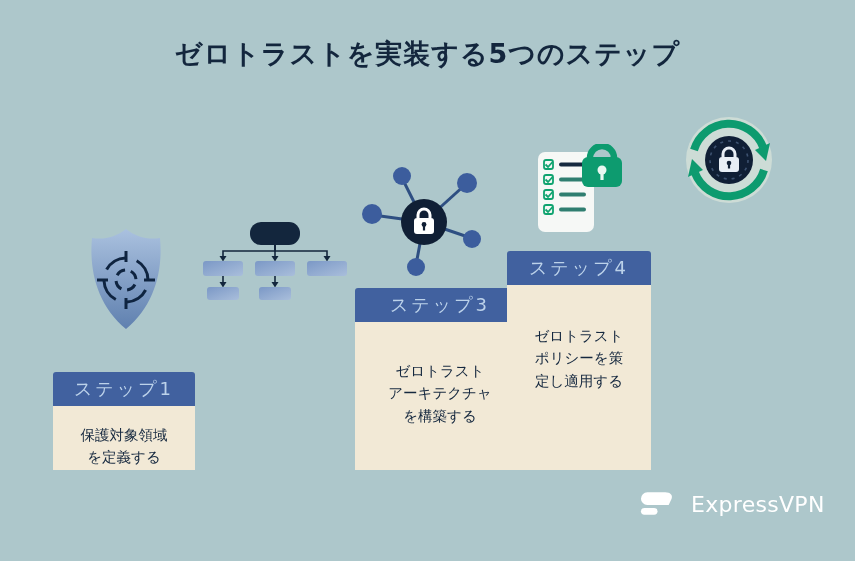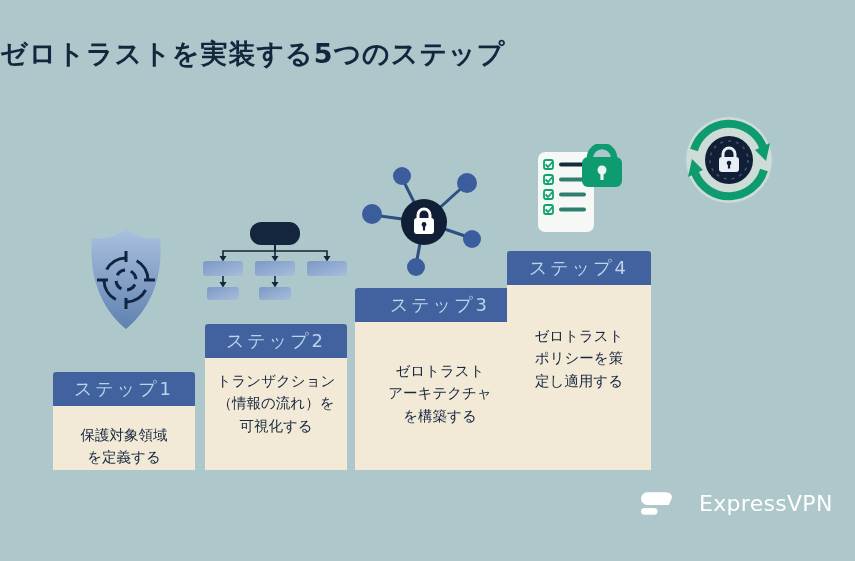--- a/index.html
+++ b/index.html
@@ -6,21 +6,21 @@
   html, body { width: 855px; height: 561px; }
   body {
     font-family: "DejaVu Sans", "Liberation Sans", sans-serif;
     background: var(--background, #adc7cb);
     position: relative;
     overflow: hidden;
   }
   .canvas { position: absolute; inset: 0; }
   .title {
     position: absolute; top: 36px; left: 0; right: 0;
-    text-align: left;
+    text-align: center;
     font-size: 27px; font-weight: 700;
     color: var(--title-text, #13263d);
     letter-spacing: 1px;
   }
   .col { position: absolute; bottom: 91px; display: flex; flex-direction: column; }
   .hdr {
     height: 34px; flex: 0 0 34px;
     display: flex; align-items: center; justify-content: center;
     background: var(--header-bar, #41619f);
     color: var(--header-text, #bcd2ea);
@@ -40,21 +40,21 @@
   .c4 { left: 507px; width: 144px; } .c4 .bdy { height: 185px; padding-top: 40px; }
   .c5 { left: 657px; width: 144px; } .c5 .bdy { height: 221px; padding-top: 58px; }
   .icon { position: absolute; line-height: 0; }
   .i1 { left: 87px;  top: 226px; }
   .i2 { left: 203px; top: 220px; }
   .i3 { left: 362px; top: 164px; }
   .i4 { left: 532px; top: 144px; }
   .i5 { left: 683px; top: 114px; }
   .brand {
     position: absolute; left: 640px; top: 491px;
-    display: flex; align-items: flex-start; gap: 24px;
+    display: flex; align-items: center; gap: 16px;
     color: #ffffff;
   }
   .brand-text { font-size: 22px; font-weight: 500; letter-spacing: 0.3px; }
 </style>
 </head>
 <body>
 
 <div class="canvas">
 
   <div class="title">ゼロトラストを実装する5つのステップ</div>
@@ -181,28 +181,20 @@
   </div>
 
   <div class="col c1">
     <div class="hdr">
       <span>ステップ1</span>
     </div>
     <div class="bdy">保護対象領域
 を定義する</div>
   </div>
 
-  <div class="col c2">
-    <div class="hdr">
-      <span>ステップ2</span>
-    </div>
-    <div class="bdy">トランザクション
-（情報の流れ）を
-可視化する</div>
-  </div>
 
   <div class="col c3">
     <div class="hdr">
       <span>ステップ3</span>
     </div>
     <div class="bdy">ゼロトラスト
 アーキテクチャ
 を構築する</div>
   </div>
 

